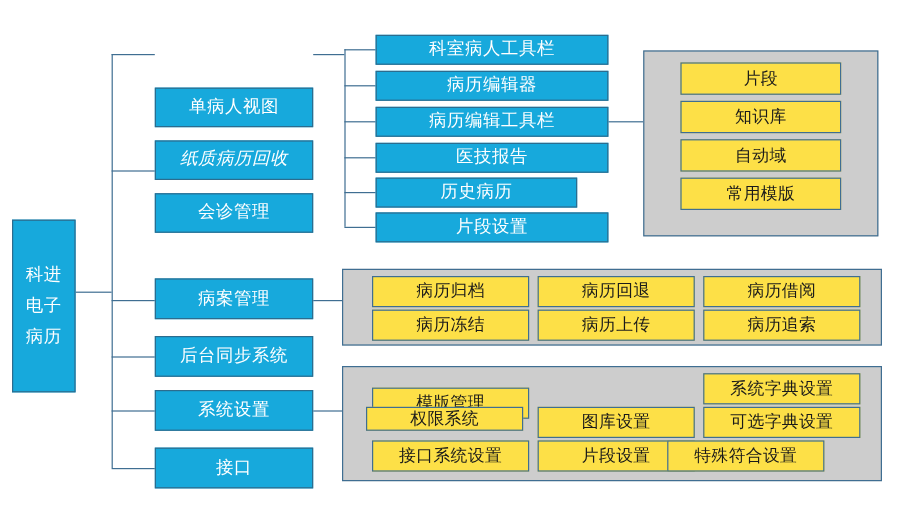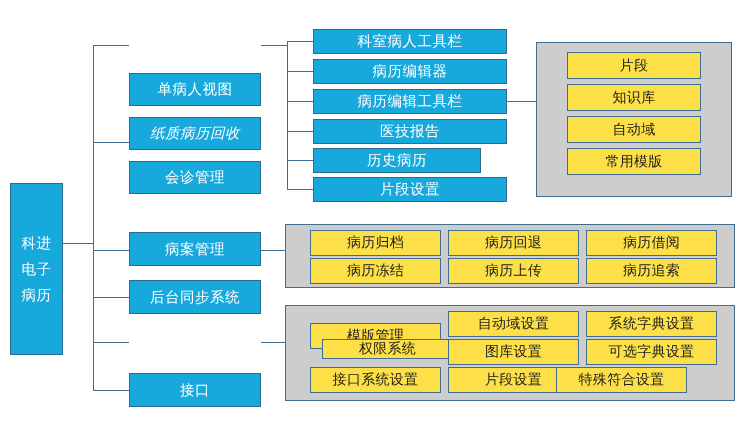--- a/index.html
+++ b/index.html
@@ -99,32 +99,33 @@
   <div class="ln h" style="left:287px; top:131px; width:26px;"></div>
   <div class="ln h" style="left:287px; top:160px; width:26px;"></div>
   <div class="ln h" style="left:287px; top:189px; width:26px;"></div>
 
   <div class="ln h" style="left:507px; top:101px; width:29px;"></div>
 
   <div class="ln h" style="left:261px; top:250px; width:24px;"></div>
 
   <div class="ln h" style="left:261px; top:342px; width:24px;"></div>
 
-  <div class="node blue root" style="left:10px; top:183px; width:53px; height:172px;">
+  <div class="node blue root" style="left:10px; top:183px; width:53px; height:144px;">
     <span class="rl">科进</span>
     <span class="rl">电子</span>
     <span class="rl">病历</span>
   </div>
 
   <div class="node blue" style="left:129px; top:73px; width:132px; height:33px;">单病人视图</div>
   <div class="node blue" style="left:129px; top:117px; width:132px; height:33px;font-style:italic;">纸质病历回收</div>
   <div class="node blue" style="left:129px; top:161px; width:132px; height:33px;">会诊管理</div>
 
   <div class="node blue" style="left:129px; top:232px; width:132px; height:34px;">病案管理</div>
   <div class="node blue" style="left:129px; top:280px; width:132px; height:34px;">后台同步系统</div>
+  <div class="node blue" style="left:129px; top:325px; width:132px; height:34px;">系统设置</div>
   <div class="node blue" style="left:129px; top:373px; width:132px; height:34px;">接口</div>
 
   <div class="node blue" style="left:313px; top:29px; width:194px; height:25px;">科室病人工具栏</div>
   <div class="node blue" style="left:313px; top:59px; width:194px; height:25px;">病历编辑器</div>
   <div class="node blue" style="left:313px; top:89px; width:194px; height:25px;">病历编辑工具栏</div>
   <div class="node blue" style="left:313px; top:119px; width:194px; height:25px;">医技报告</div>
   <div class="node blue" style="left:313px; top:148px; width:168px; height:25px;">历史病历</div>
   <div class="node blue" style="left:313px; top:177px; width:194px; height:25px;">片段设置</div>
 
   <div class="panel" style="left:536px; top:42px; width:196px; height:155px;"></div>
@@ -136,22 +137,21 @@
   <div class="panel" style="left:285px; top:224px; width:450px; height:64px;"></div>
   <div class="white" style="left:310px; top:230px; width:131px; height:26px;">病历归档</div>
   <div class="white" style="left:448px; top:230px; width:131px; height:26px;">病历回退</div>
   <div class="white" style="left:586px; top:230px; width:131px; height:26px;">病历借阅</div>
   <div class="white" style="left:310px; top:258px; width:131px; height:26px;">病历冻结</div>
   <div class="white" style="left:586px; top:258px; width:131px; height:26px;">病历追索</div>
   <div class="white" style="left:448px; top:258px; width:131px; height:26px;">病历上传</div>
 
   <div class="panel" style="left:285px; top:305px; width:450px; height:96px;"></div>
   <div class="white" style="left:310px; top:311px; width:131px; height:26px;margin-top:12px;">模版管理</div>
-  <div class="white" style="left:448px; top:311px; width:131px; height:26px;">自动域设置</div>
   <div class="white" style="left:586px; top:311px; width:131px; height:26px;">系统字典设置</div>
-  <div class="white" style="left:322px; top:339px; width:131px; height:20px;">权限系统</div>
+  <div class="white" style="left:305px; top:339px; width:131px; height:20px;">权限系统</div>
   <div class="white" style="left:448px; top:339px; width:131px; height:26px;">图库设置</div>
   <div class="white" style="left:586px; top:339px; width:131px; height:26px;">可选字典设置</div>
   <div class="white" style="left:310px; top:367px; width:131px; height:26px;">接口系统设置</div>
   <div class="white" style="left:448px; top:367px; width:131px; height:26px;">片段设置</div>
   <div class="white" style="left:556px; top:367px; width:131px; height:26px;">特殊符合设置</div>
 
 </div>
 
 </body></html>

